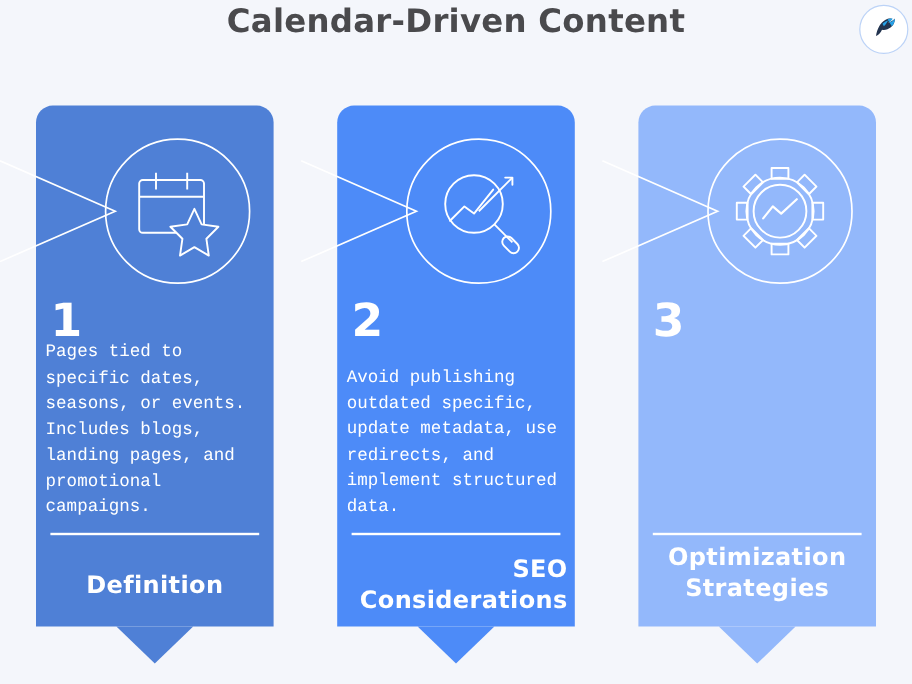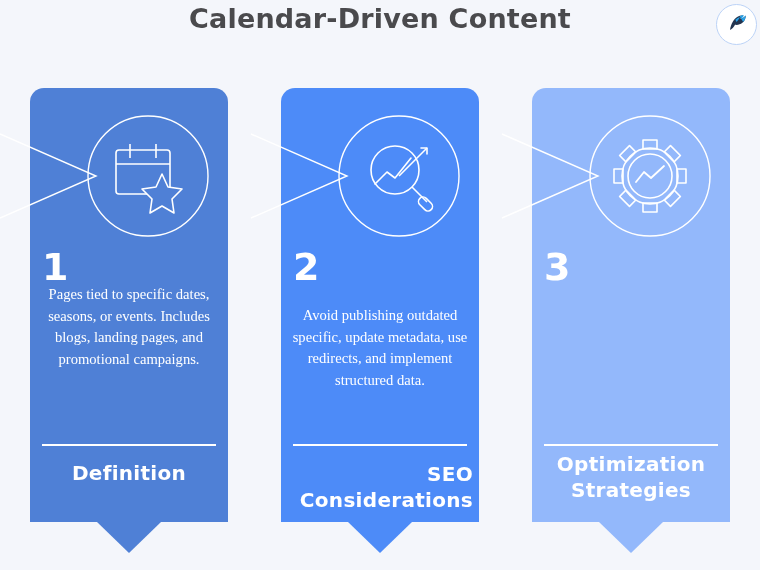--- a/index.html
+++ b/index.html
@@ -117,22 +117,21 @@
     left: 56px;
     width: 124px;
     height: 124px;
   }
 
   
   .card-body {
     position: absolute;
     left: 8px;
     width: 182px;
-    text-align: center;
-    font-family: Liberation Serif, serif;
+    font-family: Liberation Mono, monospace;
     font-size: 14.6px;
     line-height: 21.5px;
     color: #ffffff;
   }
   .c1 .card-body { top: 196px; }
   .c2 .card-body { top: 217px; }
   .c3 .card-body { top: 196px; }
 
   
   .divider {
@@ -149,21 +148,21 @@
     left: 6px;
     width: 186px;
     text-align: center;
     font-family: "DejaVu Sans", sans-serif;
     font-size: 20px;
     font-weight: bold;
     line-height: 26px;
     color: #ffffff;
     letter-spacing: 0.3px;
   }
-  .c1 .card-footer { top: 372px; }
+  .c1 .card-footer { top: 386px; }
   .c2 .card-footer { top: 373px; text-align: right; }
   .c3 .card-footer { top: 363px; }
 </style>
 </head>
 <body>
 
 <div class="header">
   <div class="page-title">Calendar-Driven Content</div>
 
   <div class="logo-badge">

